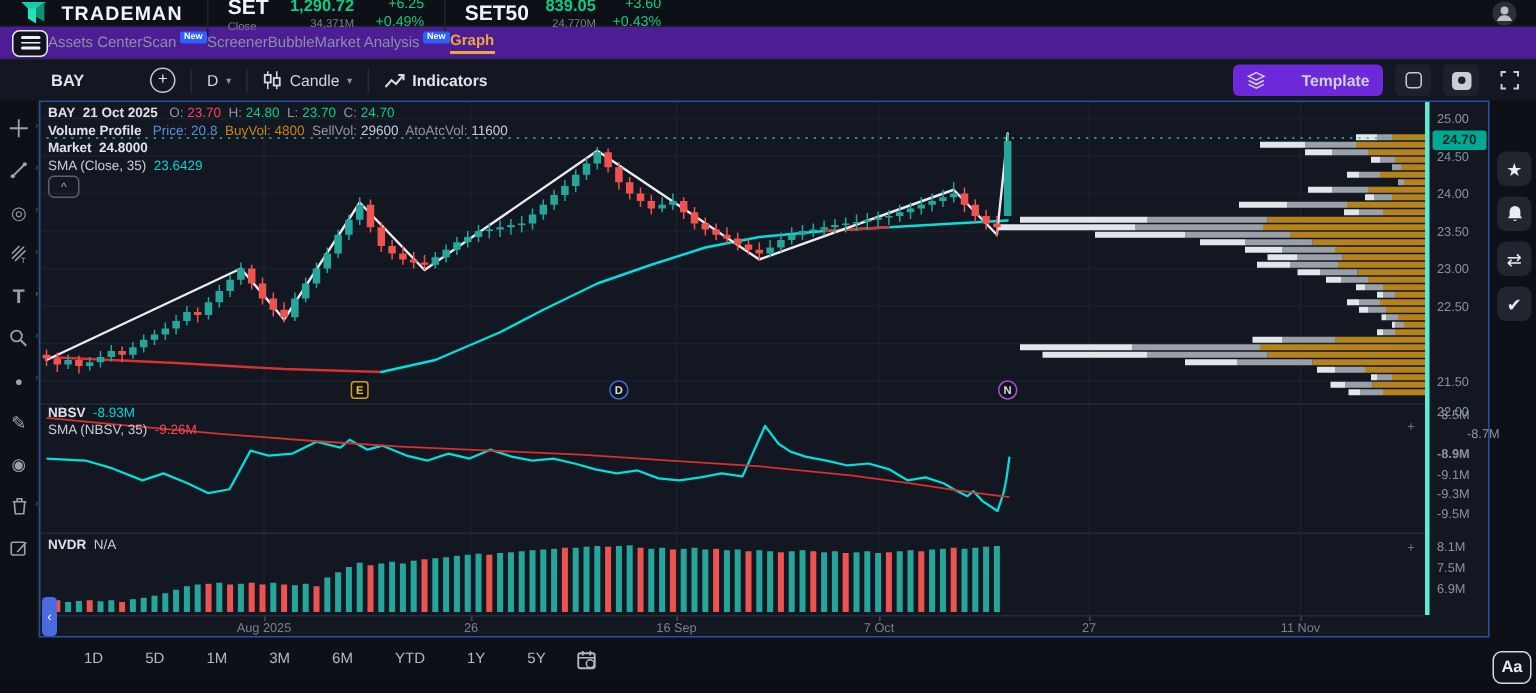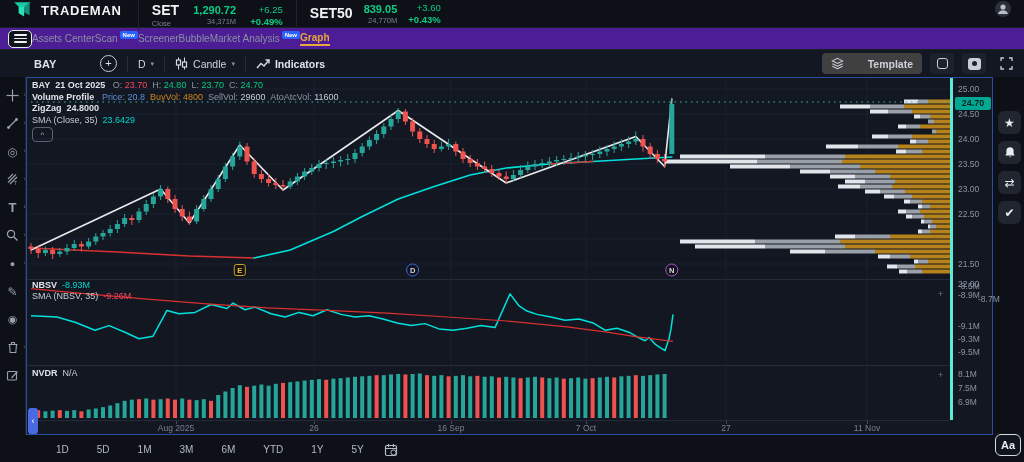--- a/index.html
+++ b/index.html
@@ -1,46 +1,46 @@
 <!DOCTYPE html>
 <html><head>
 <meta charset="utf-8">
 <style>
   *{margin:0;padding:0;box-sizing:border-box}
   html,body{width:1024px;height:462px;overflow:hidden;background:#0b0e14;font-family:"Liberation Sans",sans-serif;-webkit-font-smoothing:antialiased}
   .app{position:relative;width:1024px;height:462px;background:#0b0e14;color:#d6d9e0}
   
-  .ticker-bar{height:28px;display:flex;align-items:flex-start;background:#0d1117;border-bottom:1px solid #1c212b}
+  .ticker-bar{height:18px;display:flex;align-items:center;background:#0d1117;border-bottom:1px solid #1c212b}
   .logo{display:flex;align-items:center;gap:7px;padding:0 16px 0 12px}
   .brand{font-size:13px;font-weight:700;letter-spacing:.8px;color:#f2f4f7}
   .idx{display:flex;align-items:center;justify-content:space-between;min-width:158px;padding:2px 13px;border-left:1px solid #1e232d}
   .idx-l,.idx-m,.idx-r{display:flex;flex-direction:column;justify-content:center;gap:1px}
   .idx-m,.idx-r{align-items:flex-end}
   .idx-name{font-size:14px;font-weight:700;color:#f0f2f5}
   .idx-sub,.idx-vol{font-size:7.5px;color:#79808d}
   .idx-val{font-size:11px;font-weight:700;color:#0ecb81}
   .idx-chg{font-size:9.5px;color:#0ecb81}
-  .idx-pct{font-size:9.5px;font-weight:700;color:#0ecb81}
+  .idx-pct{font-size:9.5px;font-weight:400;color:#0ecb81}
   .avatar{margin-left:auto;display:flex;align-items:center;padding:0 12px}
   
   .nav-bar{height:22px;display:flex;align-items:center;background:#4c1d95;border-bottom:1px solid #1c212b;padding-left:8px}
   .hamburger{width:24px;height:18px;border:1.5px solid #e8ebf0;border-radius:5px;display:flex;flex-direction:column;justify-content:center;gap:2px;align-items:center;background:#10141c}
   .hamburger i{display:block;width:13px;height:1.8px;background:#eef0f4;border-radius:1px}
   .nav-item{font-size:10px;color:#8a91a0;display:flex;align-items:flex-start;gap:2px;cursor:pointer}
   .nav-item.active{color:#e7a83c;font-weight:700;border-bottom:2px solid #e7a83c;padding-bottom:1px}
   .badge{background:#2962ff;color:#fff;font-size:6px;font-weight:700;padding:1px 3px;border-radius:2px;line-height:1;margin-top:-2px}
   
   .chart-toolbar{height:27px;display:flex;align-items:center;background:#131722;padding:0 6px 0 34px;gap:10px}
   .tb-sym{font-size:11px;color:#dfe2e8;font-weight:600;min-width:56px}
   .tb-add{width:17px;height:17px;border:1.3px solid #c4c9d2;border-radius:50%;color:#dfe3ea;font-size:11px;line-height:14px;text-align:center}
   .tb-sep{width:1px;height:16px;background:#262c38}
   .tb-item{display:flex;align-items:center;gap:5px;font-size:10.5px;color:#cfd4dd}
   .caret{font-size:7px;color:#8b93a1}
   .tb-right{margin-left:auto;display:flex;align-items:center;gap:8px}
-  .tb-btn{background:#404040;border-radius:4px;height:21px;padding:0 9px;display:flex;align-items:center;gap:24px;color:#ccd1da;font-size:10.5px;font-weight:600}
+  .tb-btn{background:#6d28d9;border-radius:4px;height:21px;padding:0 9px;display:flex;align-items:center;gap:24px;color:#ccd1da;font-size:10.5px;font-weight:600}
   .icon-btn{width:24px;height:21px;background:#1c212c;border-radius:4px;display:flex;align-items:center;justify-content:center}
   .sq-icon{width:11px;height:11px;border:1.6px solid #c9cdd4;border-radius:3px}
   .cam-icon{width:13px;height:12px;background:#c9cdd4;border-radius:3px;display:flex;align-items:center;justify-content:center}
   .cam-icon i{width:5px;height:5px;border-radius:50%;background:#1c212c;display:block}
   
   .main-row{display:flex;height:358px;position:relative;background:#0d1117}
   .left-tools{width:26px;border-right:1px solid #1d222c;display:flex;flex-direction:column;align-items:center;padding-top:5px;gap:1px}
   .tool{width:24px;height:27px;color:#9aa1af;font-size:12px;display:flex;align-items:center;justify-content:center;position:relative}
   .tool .sub{position:absolute;right:-1px;top:9px;font-size:6px;color:#646b78}
   .chart-wrap{position:relative;width:967px;background:#131722;border:1px solid #2b4f9e}
@@ -686,21 +686,21 @@
         <span>C:</span> <span class="v-grn">24.70</span>
       </div>
       <div class="lgd" style="top:13.5px">
         <b>Volume Profile</b>&nbsp;&nbsp;
         <span class="v-blue">Price:</span> <span class="v-blue">20.8</span>&nbsp;
         <span class="v-org">BuyVol:</span> <span class="v-org">4800</span>&nbsp;
         <span>SellVol:</span> <span class="v-lgt">29600</span>&nbsp;
         <span>AtoAtcVol:</span> <span class="v-lgt">11600</span>
       </div>
       <div class="lgd" style="top:25px">
-        <b>ZigZag</b>&nbsp;&nbsp;<b>24.8000</b>
+        <b>Market</b>&nbsp;&nbsp;<b>24.8000</b>
       </div>
       <div class="lgd" style="top:36.5px">
         <span class="v-lgt">SMA (Close, 35)</span>&nbsp;&nbsp;<span class="v-cyan">23.6429</span>
       </div>
       <div class="collapse-btn">^</div>
 
       <div class="lgd" style="top:202px">
         <b>NBSV</b>&nbsp;&nbsp;<span class="v-cyan">-8.93M</span>
       </div>
       <div class="lgd" style="top:213px">
@@ -714,21 +714,21 @@
           <span class="ptick" style="top: 6px;">25.00</span>
           <span class="ptick" style="top: 31px;">24.50</span>
           <span class="ptick" style="top: 56px;">24.00</span>
           <span class="ptick" style="top: 81px;">23.50</span>
           <span class="ptick" style="top: 106px;">23.00</span>
           <span class="ptick" style="top: 131px;">22.50</span>
           <span class="ptick" style="top: 156px; margin-top: 45px;">22.00</span>
           <span class="ptick" style="top: 181px;">21.50</span>
           <span class="ptick" style="top: 203px;">-8.5M</span>
           <span class="ptick" style="top: 216.2px; margin-left: 20px;">-8.7M</span>
-          <span class="ptick" style="top: 212px;">-8.9M</span>
+          <span class="ptick" style="top: 229px; font-weight: bold;">-8.9M</span>
           <span class="ptick" style="top: 242.6px;">-9.1M</span>
           <span class="ptick" style="top: 255.8px;">-9.3M</span>
           <span class="ptick" style="top: 269px;">-9.5M</span>
           <span class="ptick" style="top: 291px;">8.1M</span>
           <span class="ptick" style="top: 304.998px;">7.5M</span>
           <span class="ptick" style="top: 318.996px;">6.9M</span>
           <span class="ptag" style="top: 19px;">24.70</span>
         </div>
       <div class="time-axis" id="timeaxis">
           <span class="tmark" style="left: 149px;"></span>

